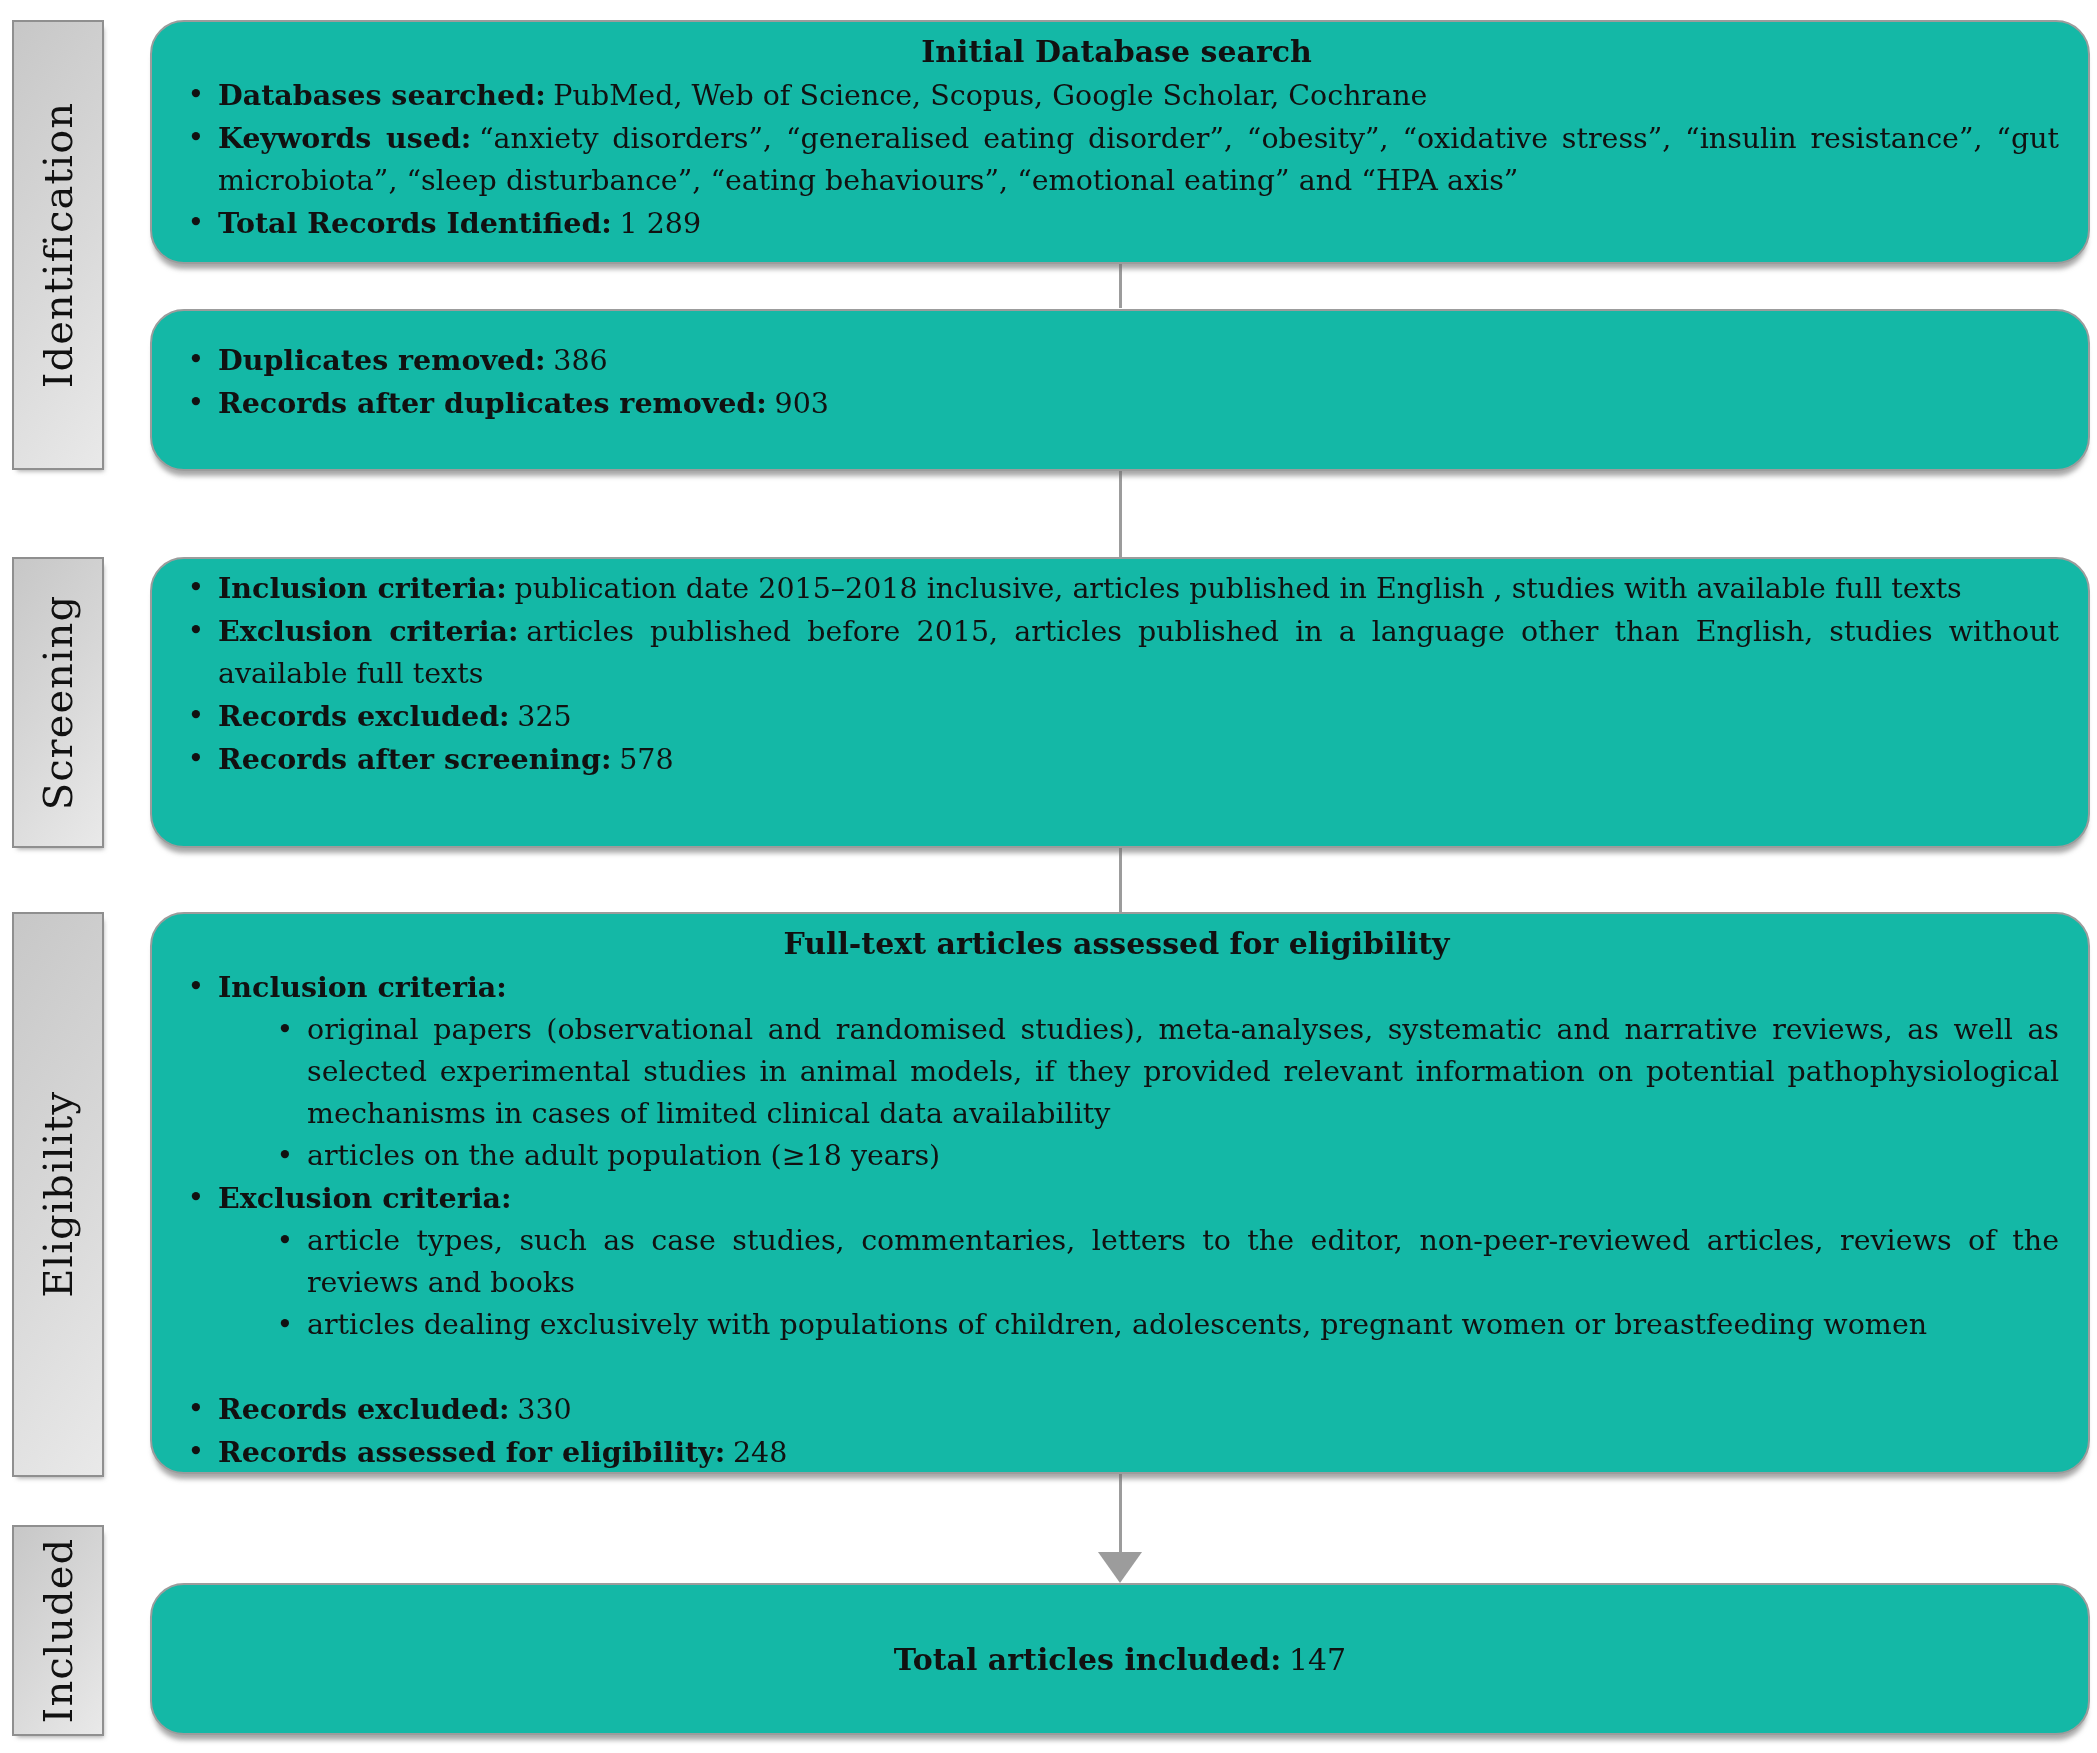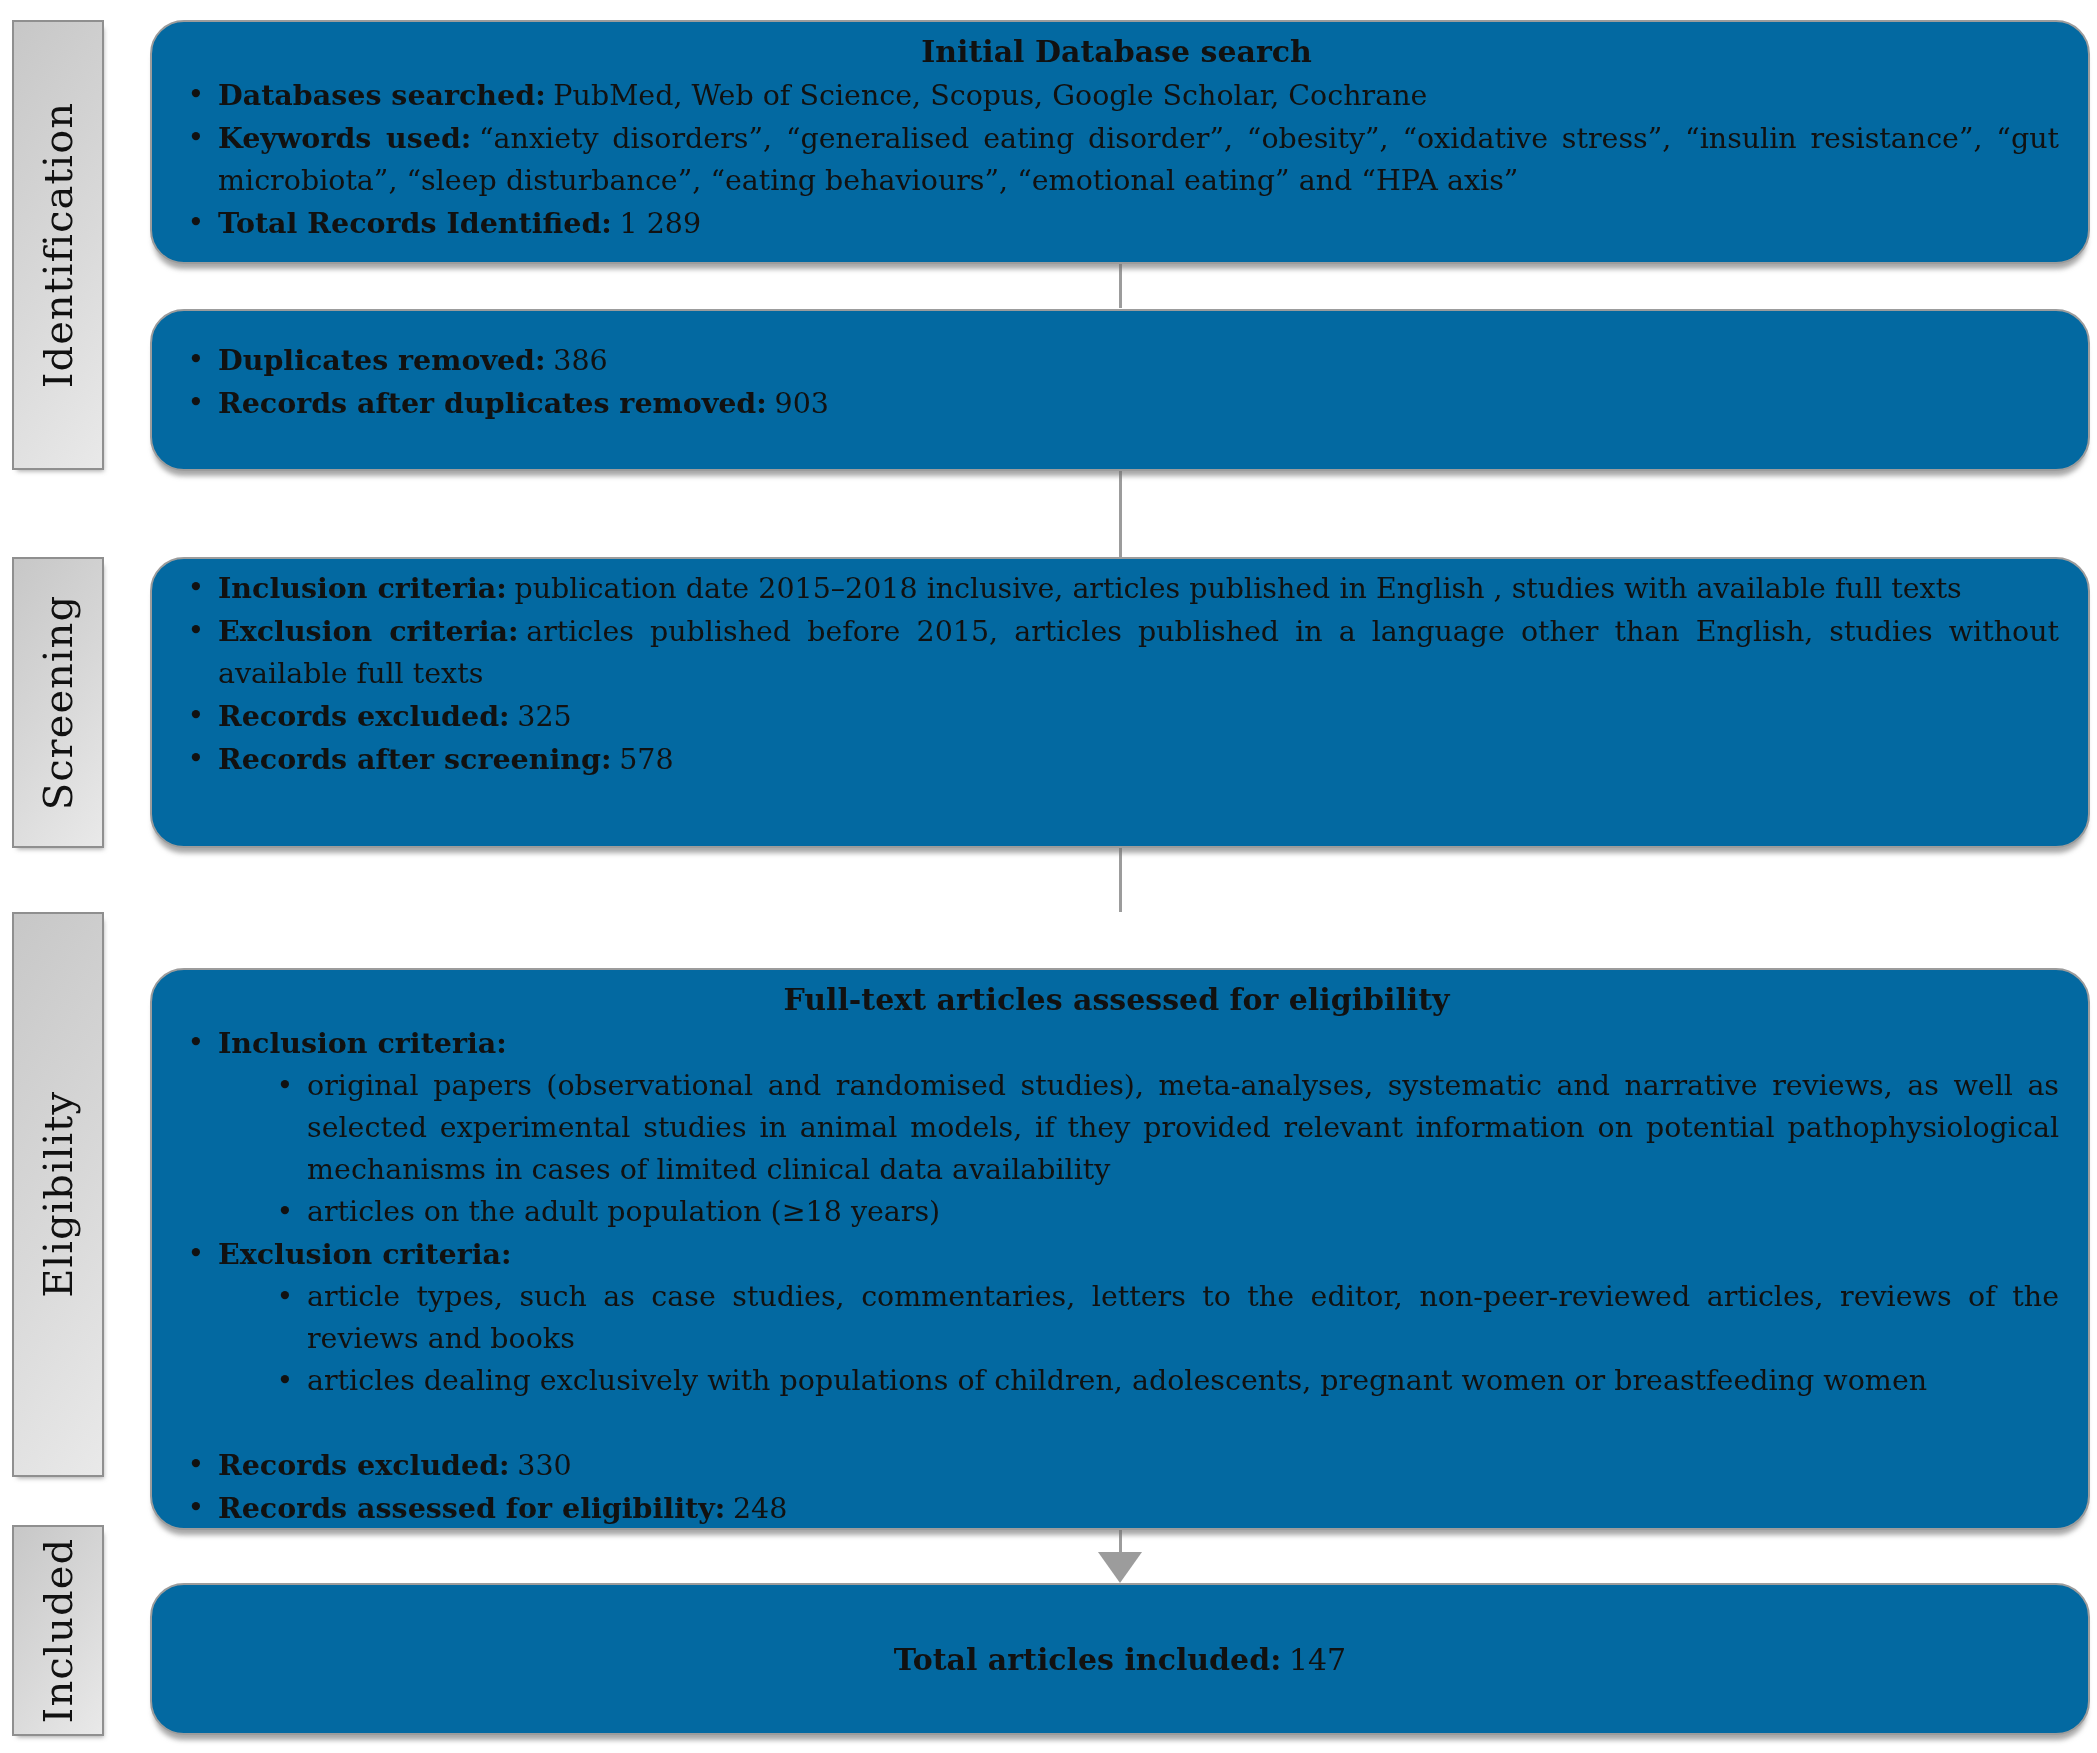--- a/index.html
+++ b/index.html
@@ -35,21 +35,21 @@
   }
 
   
   .box {
     position: absolute;
     left: 150px;
     width: 1940px;
     box-sizing: border-box;
     border: 2.9px solid #9c9c9c;
     border-radius: 34px;
-    background: #0369a1;
+    background: #14b8a6;
     box-shadow: 0 8.2px 4.8px -3.9px rgba(110,110,110,0.6);
     padding: 7.7px 29px 9.7px 22px;
   }
   .box-title {
     text-align: center;
     font-weight: bold;
     font-size: 30px;
     line-height: 44px;
   }
   .bullet {
@@ -161,21 +161,21 @@
     <div class="bullet">
       <span class="mk">•</span>
       <div class="btext"><b>Records excluded:</b><span>325</span></div>
     </div>
     <div class="bullet">
       <span class="mk">•</span>
       <div class="btext"><b>Records after screening:</b><span>578</span></div>
     </div>
   </div>
 
-  <div class="box" style="top:968px;height:562px">
+  <div class="box" style="top:912px;height:562px">
     <div class="box-title">Full-text articles assessed for eligibility</div>
     <div class="bullet">
       <span class="mk">•</span>
       <div class="btext"><b>Inclusion criteria:</b></div>
     </div>
     <div class="bullet l2">
       <span class="mk">•</span>
       <div class="btext">original papers (observational and randomised studies), meta-analyses, systematic and narrative reviews, as well as selected experimental studies in animal models, if they provided relevant information on potential pathophysiological mechanisms in cases of limited clinical data availability</div>
     </div>
     <div class="bullet l2">

